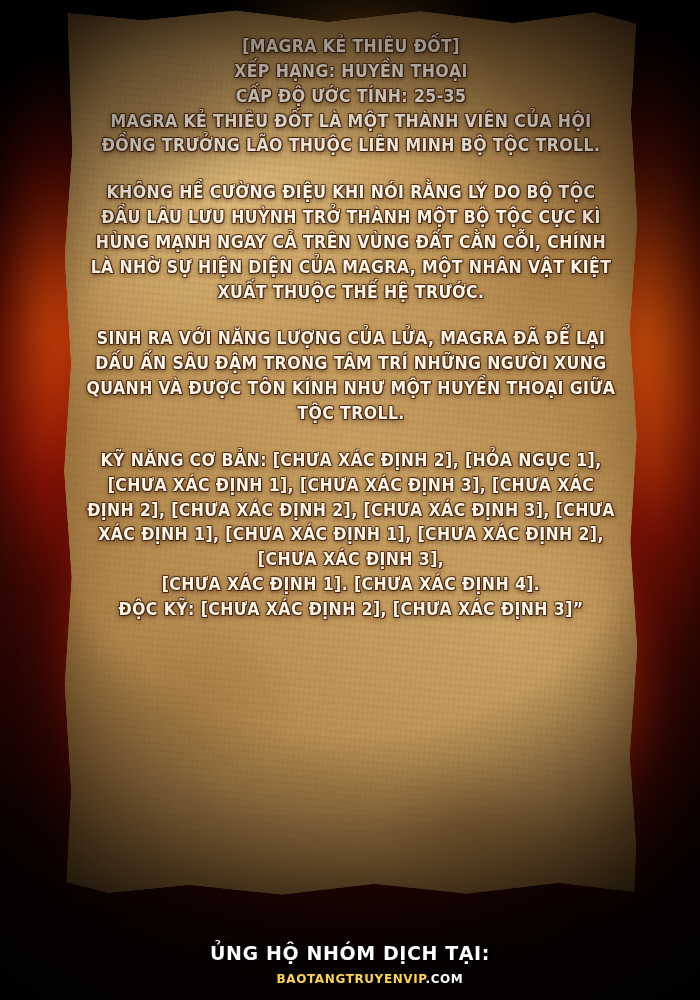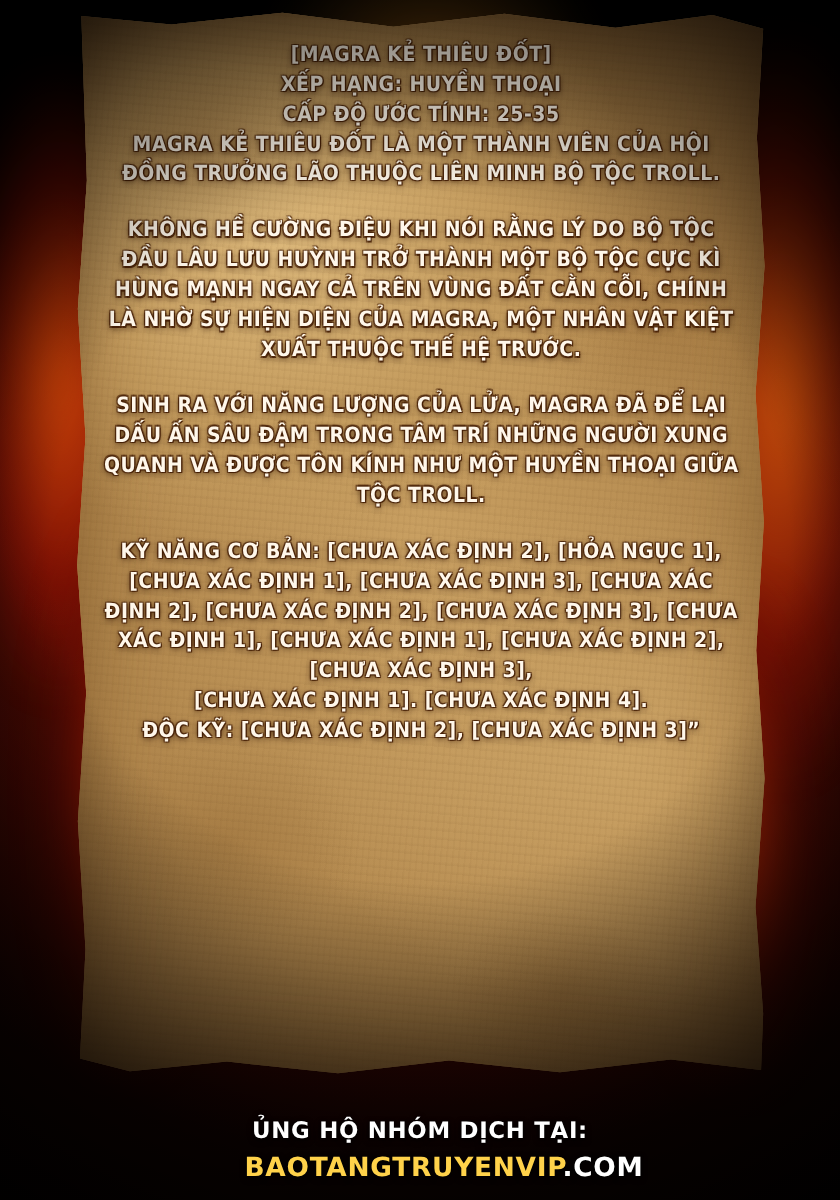--- a/index.html
+++ b/index.html
@@ -123,21 +123,21 @@
     letter-spacing: 0.6px;
   }
   #support-line {
     color: #ffffff;
     font-size: 19px;
     text-transform: uppercase;
     text-shadow: 0 2px 5px rgba(0,0,0,0.9), 0 0 2px rgba(0,0,0,0.9);
     margin-bottom: 8px;
   }
   #site-line {
-    font-size: 22px;
+    font-size: 12px;
     text-shadow: 0 2px 5px rgba(0,0,0,0.9), 0 0 2px rgba(0,0,0,0.9);
     margin-left: 40px;
   }
   .site-a { color: #ffd24a; }
   .site-b { color: #ffffff; }
 </style>
 </head>
 <body>
 
 <div id="scene">

